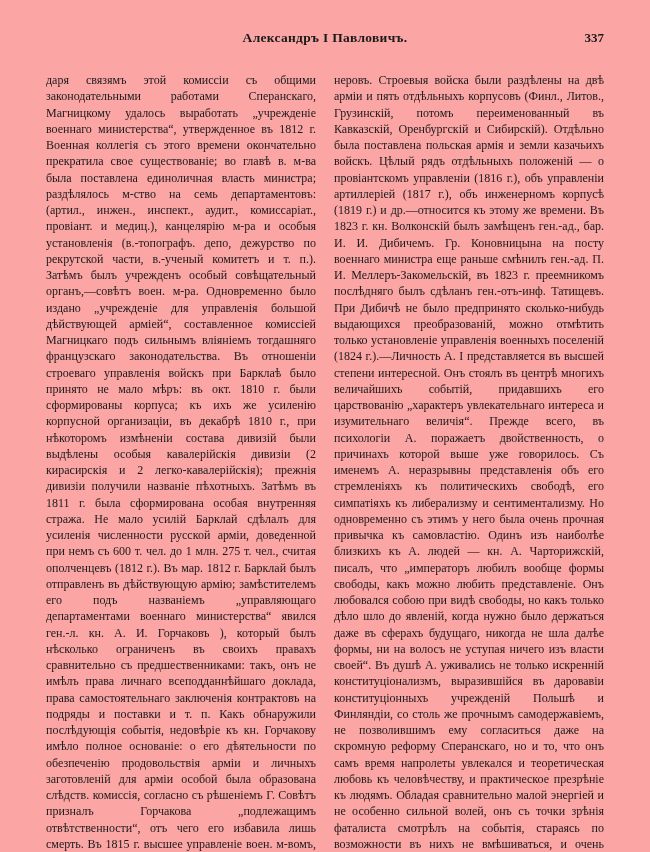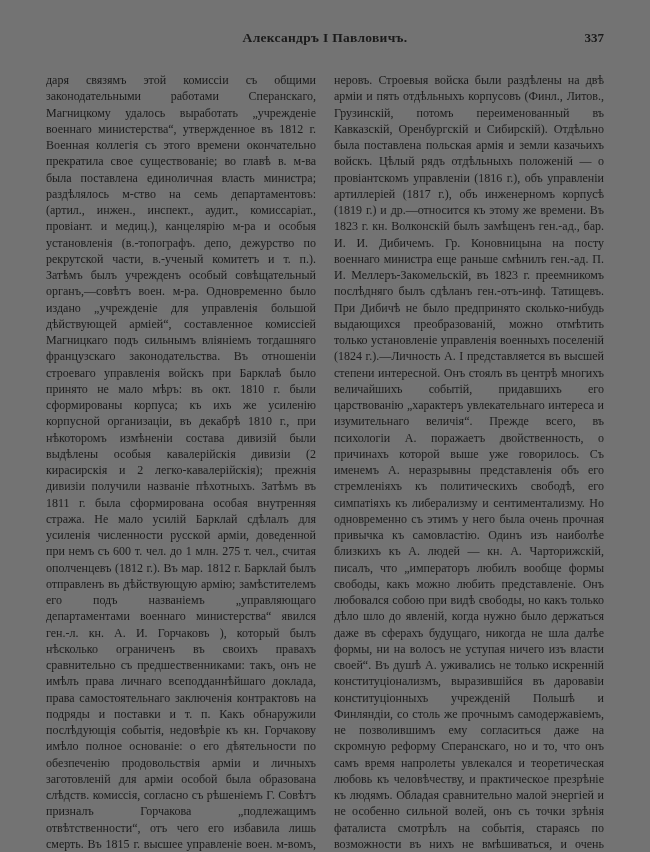--- a/index.html
+++ b/index.html
@@ -13,21 +13,21 @@
     font-family: "Liberation Serif", serif;
     color: #1a1a1a;
     overflow: hidden;
   }
   .page {
     position: relative;
     width: 650px;
     height: 852px;
     box-sizing: border-box;
     padding: 30px 46px 26px 46px;
-    background: #737373;
+    background: #fca5a5;
   }
   .header {
     position: relative;
     height: 26px;
     margin-bottom: 6px;
   }
   .header-title {
     position: absolute;
     left: 0;
     right: 0;

